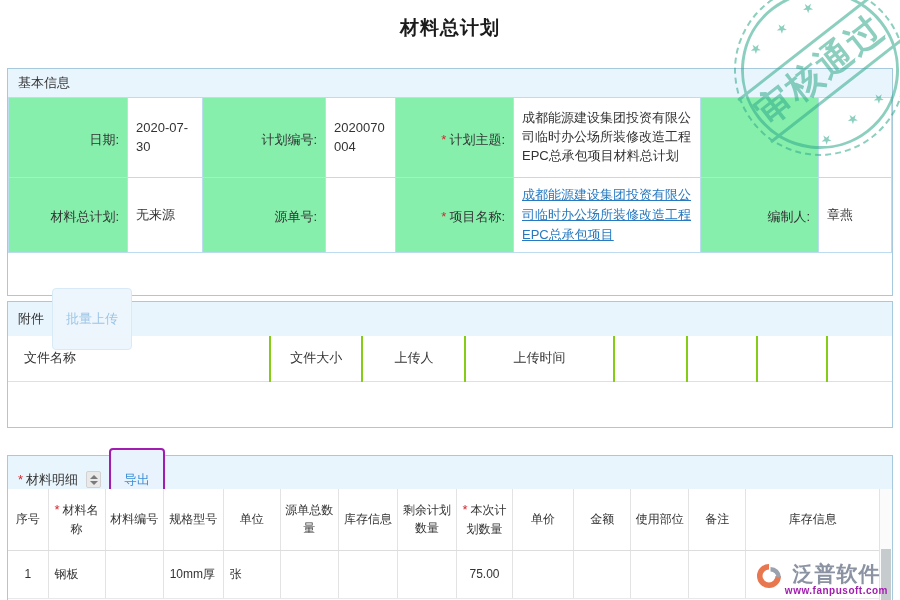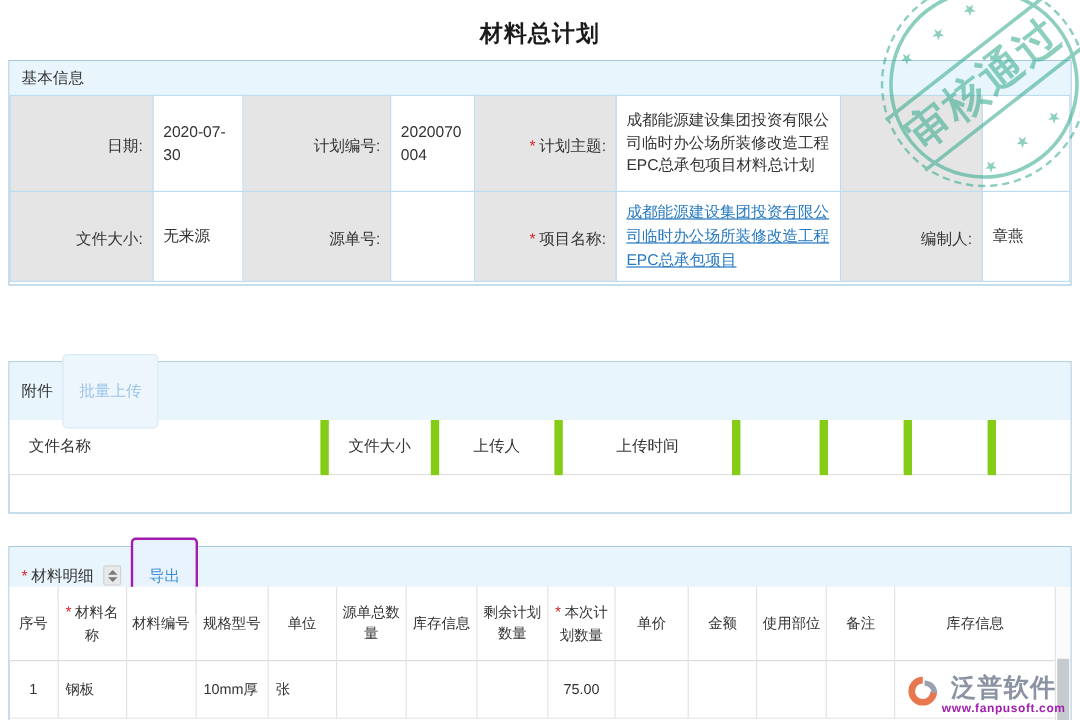--- a/index.html
+++ b/index.html
@@ -10,39 +10,39 @@
   }
   .page { position:absolute; inset:0; overflow:hidden; }
 
   .title { position:absolute; top:15px; left:0; width:100%; text-align:center;
            font-size:19px; font-weight:bold; color:#1b1b1b; letter-spacing:1px; }
 
   
   .panel { position:absolute; left:7px; right:7px; border:1px solid #a6c9de; background:#fff; }
   .sec-head { background:#e9f5fd; font-size:13px; color:#333; display:flex; align-items:center; gap:8px; padding:0 10px; }
 
-  .panel.basic { top:50px; height:188px; }
+  .panel.basic { top:68px; height:228px; }
   .basic .sec-head { height:28px; }
 
   table { border-collapse:collapse; width:100%; table-layout:fixed; }
 
   .binfo td { border:1px solid #bedcef; font-size:13px; vertical-align:middle; word-break:break-all; }
-  .binfo .lbl { background:#e5e5e5; text-align:right; padding:4px 8px 0 3px; color:#333; }
+  .binfo .lbl { background:#86efac; text-align:right; padding:4px 8px 0 3px; color:#333; }
   .binfo .val { background:#ffffff; text-align:left; padding:4px 8px; color:#333; line-height:1.45; }
   .binfo tr.r1 { height:80px; } .binfo tr.r2 { height:75px; } .binfo tr.r3 { height:43px; }
   .req { color:#d8262c; margin-right:3px; font-size:13px; }
   a.plink { color:#2779c0; text-decoration:underline; cursor:pointer; line-height:1.5; }
 
   .panel.attach { top:301px; height:127px; }
-  .attach .sec-head { height:48px; }
+  .attach .sec-head { height:34px; }
   .btn { border-radius:4px; font-size:13px; padding:21px 13px; cursor:pointer; }
   .btn.batch { background:#eef6fd; border:1px solid #d9eaf7; color:#9cc5e6; }
   .btn.export { background:#e9f3fd; border:2px solid #a21caf; color:#3d8ed6; }
   .attach th { font-weight:normal; font-size:13px; color:#333; height:45px;
-               border-right:7px solid #84cc16; border-bottom:1px solid #e0e0e0; background:#fff; text-align:center; }
+               border-right:2px solid #84cc16; border-bottom:1px solid #e0e0e0; background:#fff; text-align:center; }
   .attach th:first-child { text-align:left; padding-left:16px; }
   .attach th:last-child { border-right:none; }
 
   .panel.mat { top:455px; height:200px; }
   .mat .sec-head { height:47px; }
   .sort-box { display:inline-flex; flex-direction:column; align-items:center; justify-content:center;
               width:15px; height:17px; background:#e9e9e9; border:1px solid #d2d2d2; border-radius:2px; gap:2px; cursor:pointer; }
   .tri { width:0; height:0; }
   .tri.up   { border-left:4px solid transparent; border-right:4px solid transparent; border-bottom:4px solid #7a7a7a; }
   .tri.down { border-left:4px solid transparent; border-right:4px solid transparent; border-top:4px solid #7a7a7a; }
@@ -114,21 +114,21 @@
         <td class="lbl">计划编号:</td>
         <td class="val">2020070004</td>
         <td class="lbl">
           <span class="req">*</span><span>计划主题:</span>
         </td>
         <td class="val">成都能源建设集团投资有限公司临时办公场所装修改造工程EPC总承包项目材料总计划</td>
         <td class="lbl"></td>
         <td class="val"></td>
       </tr>
       <tr class="r2">
-        <td class="lbl">文件大小:</td>
+        <td class="lbl">材料总计划:</td>
         <td class="val">无来源</td>
         <td class="lbl">源单号:</td>
         <td class="val"></td>
         <td class="lbl">
           <span class="req">*</span><span>项目名称:</span>
         </td>
         <td class="val">
           <a class="plink">成都能源建设集团投资有限公司临时办公场所装修改造工程EPC总承包项目</a>
         </td>
         <td class="lbl">编制人:</td>

